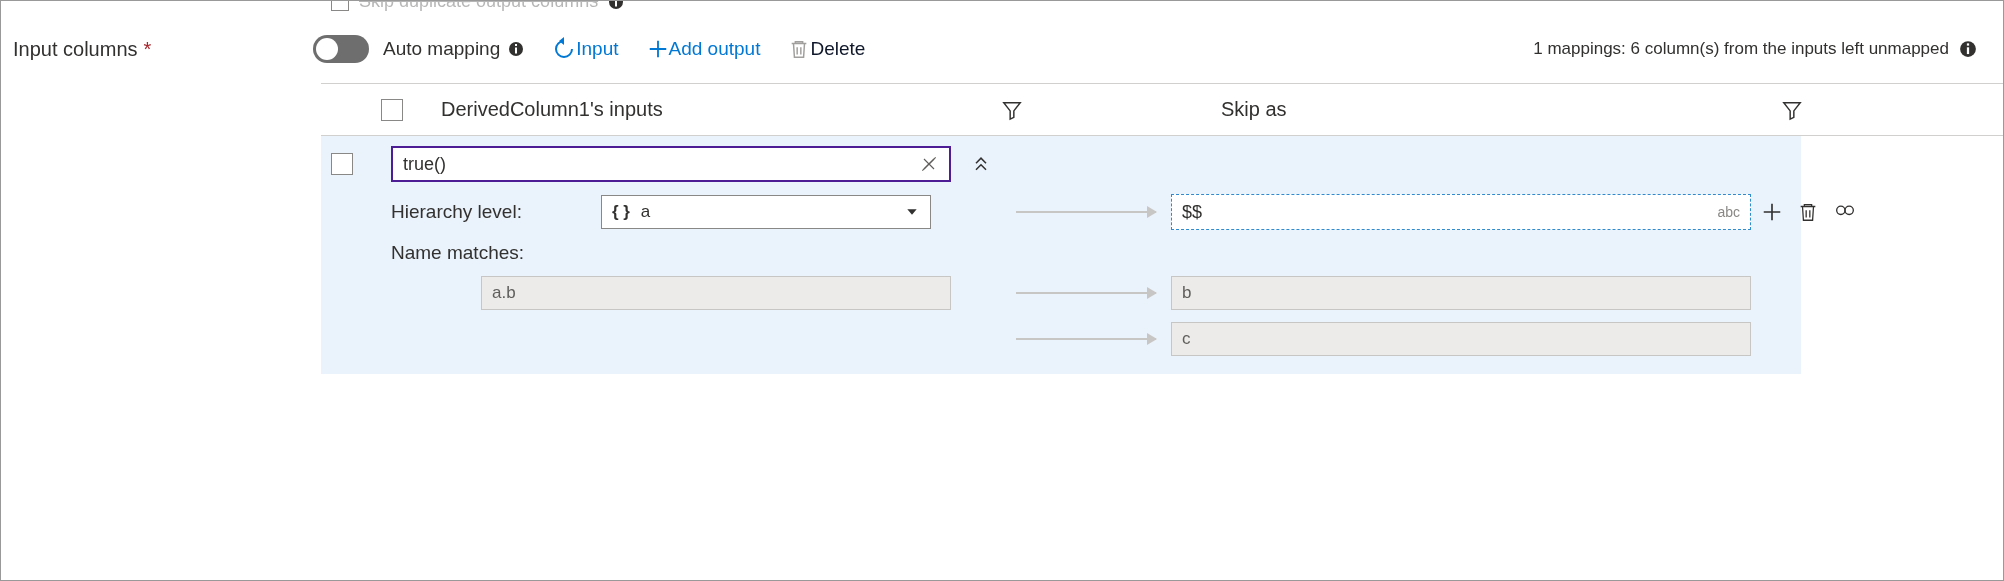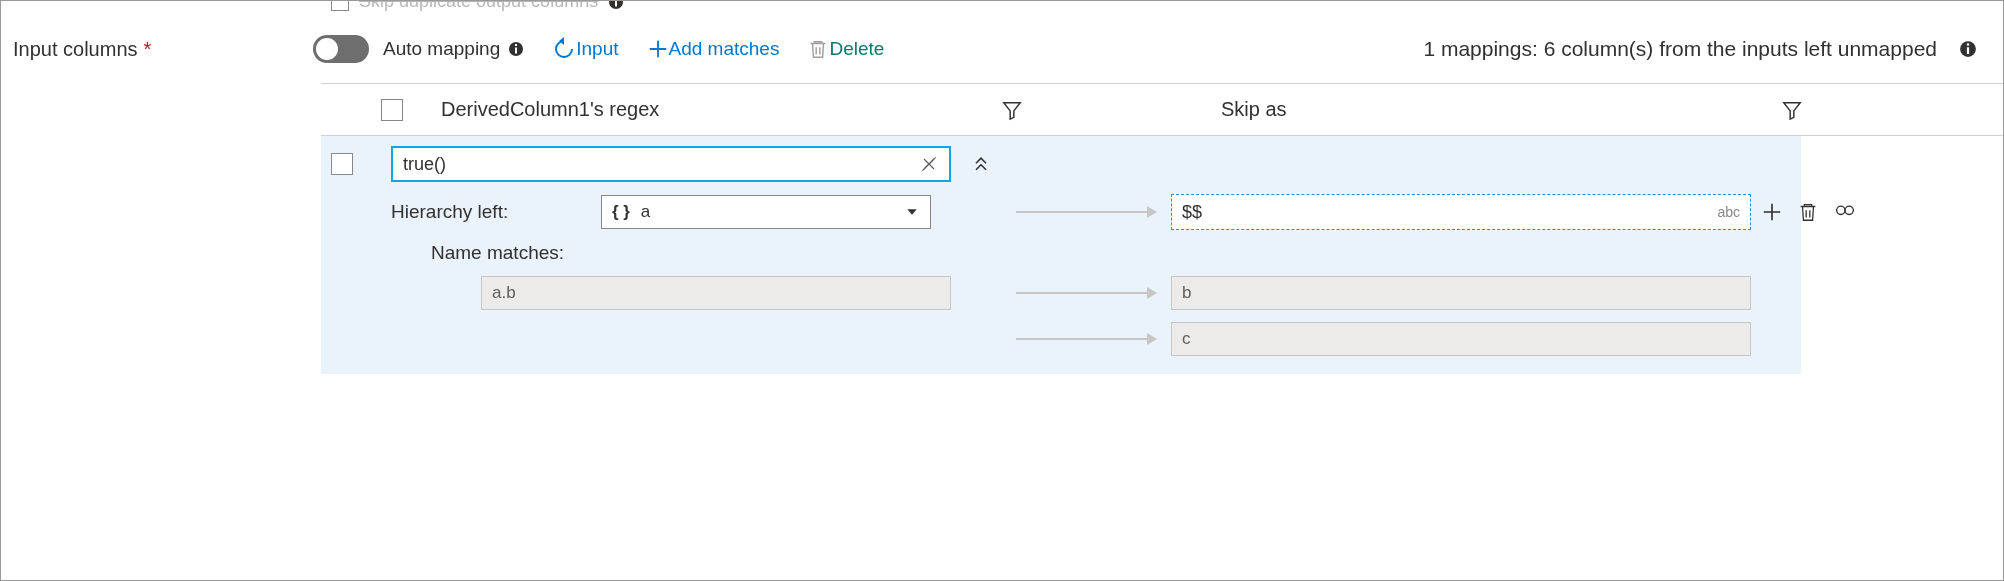--- a/index.html
+++ b/index.html
@@ -13,39 +13,39 @@
 
   .toolbar-row { display: flex; align-items: center; padding: 34px 26px 20px 12px; }
   .toolbar-row .left-label { width: 300px; font-size: 20px; display: flex; align-items: flex-end; gap: 6px; }
   .req-star { color: #a4262c; }
 
   .toggle { position: relative; width: 56px; height: 28px; border-radius: 14px; background: #6e6e6e; display: inline-block; margin-right: 14px; }
   .toggle .knob { position: absolute; left: 3px; top: 3px; width: 22px; height: 22px; border-radius: 50%; background: #fff; }
 
   .tb-item { display: inline-flex; align-items: center; gap: 0; margin-right: 28px; font-size: 19px; }
   .tb-item.blue { color: #0078d4; }
-  .tb-item.muted { color: #0f766e; justify-content: center; }
+  .tb-item.muted { color: #0f172a; justify-content: center; }
   .tb-item .icon { display: inline-flex; }
   .info-dot { display:inline-flex; margin-left:8px; }
 
-  .status { margin-left: auto; display: inline-flex; align-items: center; font-size: 21px; gap: 22px; }
+  .status { margin-left: auto; display: inline-flex; align-items: center; font-size: 17px; gap: 10px; }
 
   .hr { border: 0; border-top: 1px solid #d2d0ce; margin: 0 0 0 320px; }
 
   .header-row { display: grid; grid-template-columns: 60px 60px 560px 50px 170px 560px 50px 380px; align-items: center; padding: 14px 0 14px 320px; }
   .header-row .check { width: 22px; height: 22px; border: 1.5px solid #8a8886; background: #fff; }
   .header-row .col-title { font-size: 20px; }
   .filter-ico { display:inline-flex; }
   .hr2 { border: 0; border-top: 1px solid #d2d0ce; margin: 0 0 0 320px; }
 
   .blue-block { margin-left: 320px; background: #eaf2fb; padding: 10px 10px 18px 10px; display: grid; grid-template-columns: 50px 560px 40px 150px 580px 50px; column-gap: 10px; row-gap: 12px; align-items: center; width: 1480px; }
   .blue-block .row-check { grid-column: 1; }
   .blue-block .row-check .check { width: 22px; height: 22px; border: 1.5px solid #8a8886; background: #fff; }
 
-  .expr-box { grid-column: 2; border: 2px solid #0ea5e9; background: #fff; height: 36px; display: flex; align-items: center; justify-content: space-between; padding: 16px 10px; font-size: 18px; }
+  .expr-box { grid-column: 2; border: 2px solid #4c1d95; background: #fff; height: 36px; display: flex; align-items: center; justify-content: space-between; padding: 16px 10px; font-size: 18px; }
   .expr-box .fx { color: #605e5c; }
 
   .collapse { grid-column: 3; display:flex; justify-content:center; }
 
   .form-label { grid-column: 2; font-size: 19px; display:flex; align-items:center; gap:20px; }
   .form-label .lab { width: 190px; display:inline-block; }
   .sel { display:inline-flex; align-items:center; border:1px solid #8a8886; height:34px; width:330px; padding:0 10px; font-size:17px; justify-content:space-between; background:#fff; }
   .sel .braces { font-weight:600; margin-right:6px; }
   .txt { display:inline-flex; align-items:center; border:1px solid #8a8886; height:34px; width:330px; padding:0 10px; font-size:17px; background:#fff; color:#a19f9d; }
 
@@ -112,21 +112,21 @@
         </span>
         <span>Input</span>
       </span>
 
       <span class="tb-item blue">
         <span class="icon">
           <svg viewBox="0 0 24 24" width="22" height="22">
               <path d="M12 3 V21 M3 12 H21" stroke="#0078d4" stroke-width="2" fill="none"></path>
             </svg>
         </span>
-        <span>Add matches</span>
+        <span>Add output</span>
       </span>
 
       <span class="tb-item muted">
         <span class="icon">
           <svg viewBox="0 0 24 24" width="22" height="22">
               <path d="M4 6 H20 M8 6 V4 H16 V6 M6 6 L7 21 H17 L18 6 M10 10 V18 M14 10 V18" stroke="#a19f9d" stroke-width="1.6" fill="none"></path>
             </svg>
         </span>
         <span>Delete</span>
       </span>
@@ -143,21 +143,21 @@
       </span>
     </div>
 
     <hr class="hr">
 
     <div class="header-row">
       <div></div>
       <div>
           <div class="check"></div>
         </div>
-      <div class="col-title">DerivedColumn1's regex</div>
+      <div class="col-title">DerivedColumn1's inputs</div>
       <div class="filter-ico">
         <svg viewBox="0 0 24 24" width="22" height="22">
             <path d="M3 4 H21 L14 13 V20 L10 22 V13 Z" fill="none" stroke="#323130" stroke-width="1.6"></path>
           </svg>
       </div>
       <div></div>
       <div class="col-title">Skip as</div>
       <div class="filter-ico">
         <svg viewBox="0 0 24 24" width="22" height="22">
             <path d="M3 4 H21 L14 13 V20 L10 22 V13 Z" fill="none" stroke="#323130" stroke-width="1.6"></path>
@@ -186,21 +186,21 @@
         <svg viewBox="0 0 24 24" width="20" height="20">
             <path d="M6 11 L12 5 L18 11 M6 19 L12 13 L18 19" stroke="#323130" stroke-width="1.8" fill="none"></path>
           </svg>
       </div>
       <div style="grid-row:1; grid-column:4;"></div>
       <div style="grid-row:1; grid-column:5;"></div>
       <div style="grid-row:1; grid-column:6;"></div>
 
       <div style="grid-row:2; grid-column:1;"></div>
       <div class="form-label" style="grid-row:2;">
-        <span class="lab">Hierarchy left:</span>
+        <span class="lab">Hierarchy level:</span>
         <span class="sel">
           <span>
             <span class="braces">{ }</span>
             <span>a</span>
           </span>
           <span>
             <svg viewBox="0 0 24 24" width="16" height="16">
                 <path d="M5 8 L12 16 L19 8 Z" fill="#323130"></path>
               </svg>
           </span>
@@ -227,21 +227,21 @@
         </span>
         <span>
           <svg viewBox="0 0 24 24" width="24" height="20">
               <circle cx="7" cy="10" r="5" fill="none" stroke="#323130" stroke-width="1.6"></circle>
               <circle cx="17" cy="10" r="5" fill="none" stroke="#323130" stroke-width="1.6"></circle>
             </svg>
         </span>
       </div>
 
       <div style="grid-row:3; grid-column:1;"></div>
-      <div class="form-label" style="grid-row:3;margin-left:40px;">
+      <div class="form-label" style="grid-row:3;">
         <span class="lab">Name matches:</span>
       </div>
       <div style="grid-row:3; grid-column:3;"></div>
       <div style="grid-row:3; grid-column:4;"></div>
       <div style="grid-row:3; grid-column:5;"></div>
       <div style="grid-row:3; grid-column:6;"></div>
 
       <div style="grid-row:4; grid-column:1;"></div>
       <div class="sub-row-src" style="grid-row:4;">
         <div class="sub-box">

